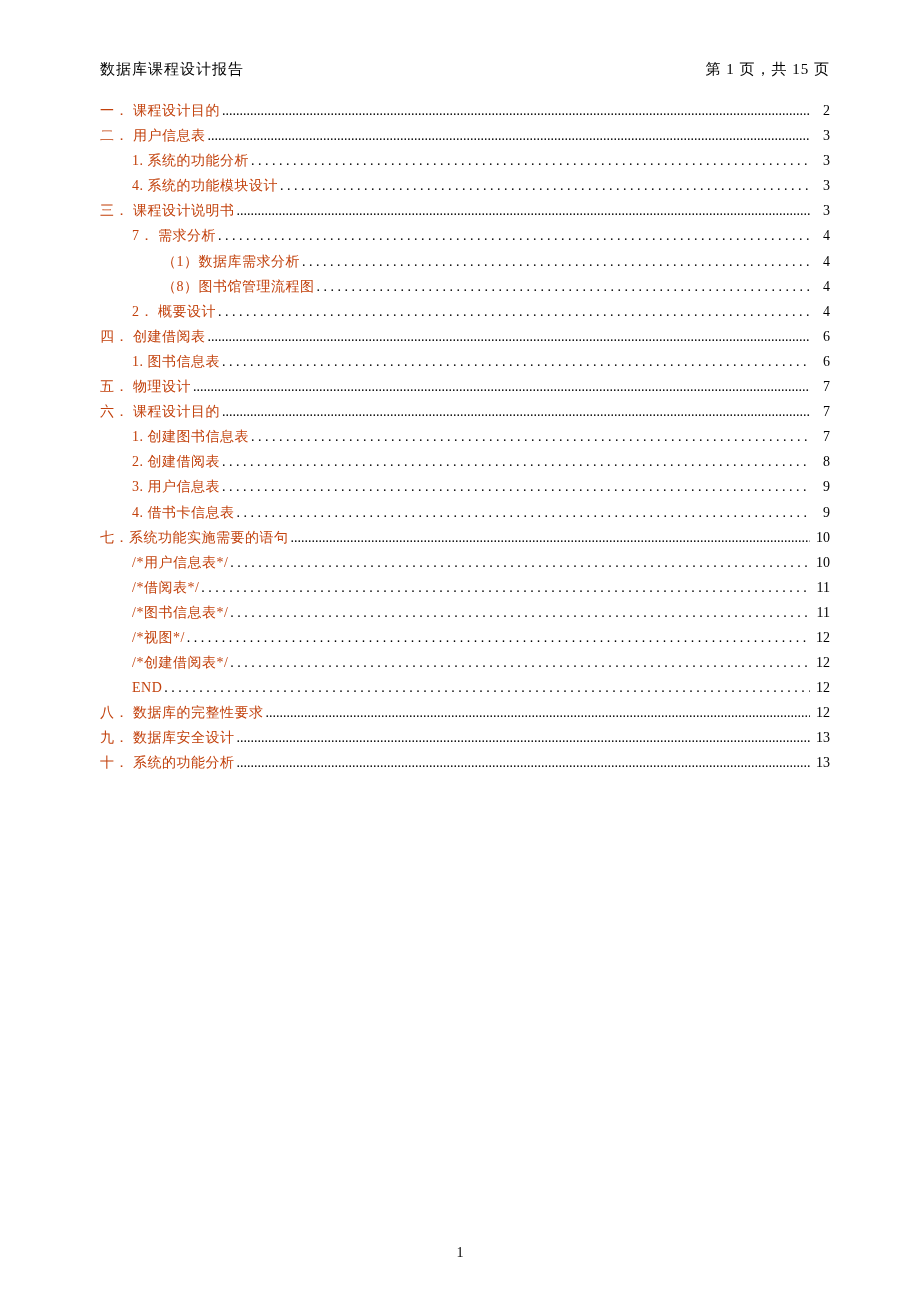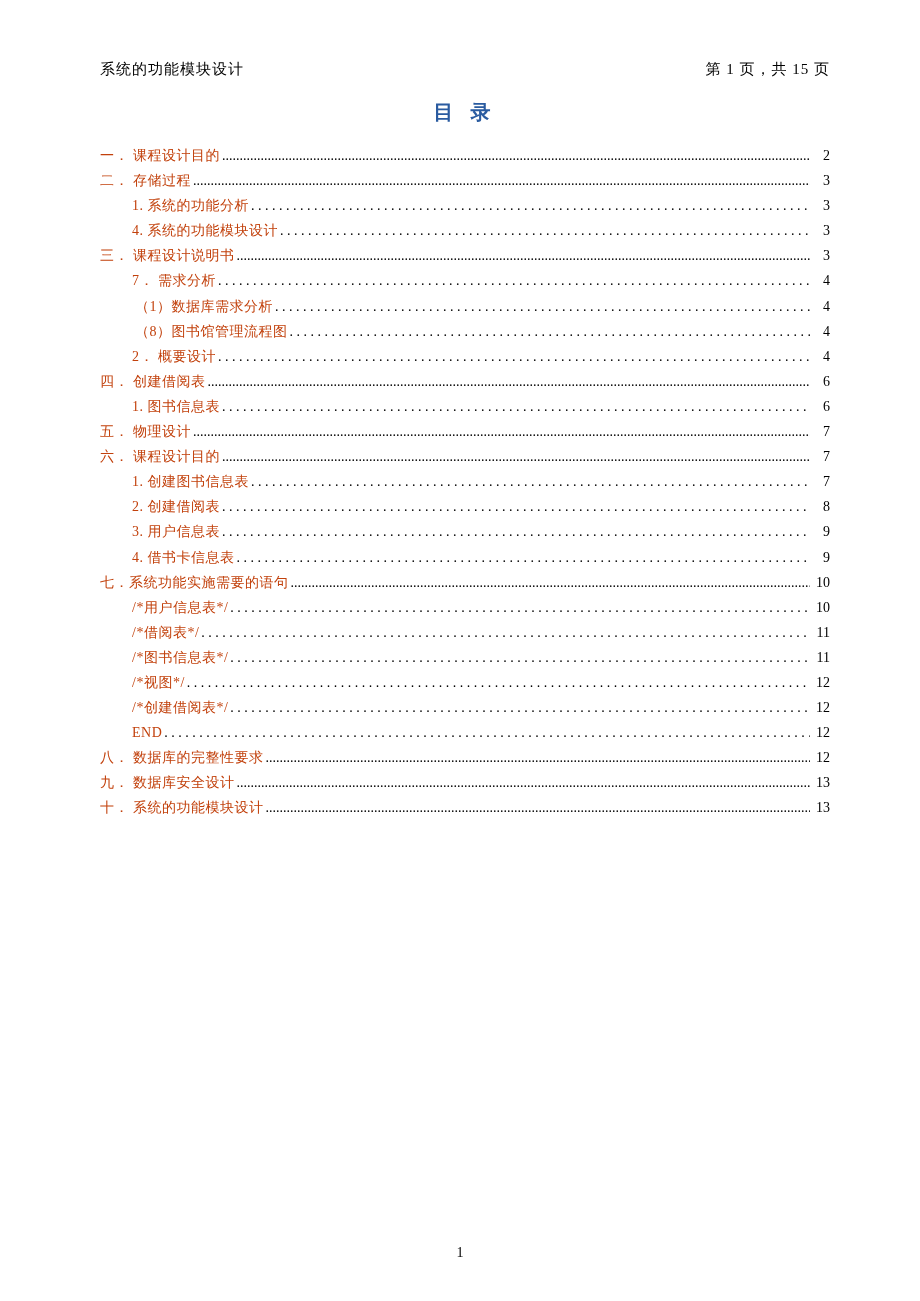--- a/index.html
+++ b/index.html
@@ -34,21 +34,21 @@
     }
     .toc-row {
       display: flex;
       align-items: baseline;
       white-space: nowrap;
       line-height: 1.65;
       margin-bottom: 2px;
     }
     .toc-row.level-0 { margin-left: 0; }
     .toc-row.level-1 { margin-left: 32px; }
-    .toc-row.level-2 { margin-left: 35px; }
+    .toc-row.level-2 { margin-left: 62px; }
     .entry-label {
       color: #c2410c;
       text-underline-offset: 2px;
       cursor: pointer;
       letter-spacing: 0.5px;
       text-align: center;
     }
     .leader {
       flex: 1 1 auto;
       overflow: hidden;
@@ -67,34 +67,33 @@
       right: 0;
       text-align: center;
       font-size: 14px;
     }
   </style>
 </head>
 <body>
 
 <div class="page">
   <div class="header">
-    <span>系统的功能模块设计</span>
+    <span>数据库课程设计报告</span>
     <span>第  1  页，共 15 页</span>
   </div>
 
-  <div class="title">目 录</div>
 
   <div class="toc" id="toc">
       <div class="toc-row level-0">
         <span class="entry-label">一． 课程设计目的</span>
         <span class="leader">........................................................................................................................................................................................................................................................................</span>
         <span class="page-num">2</span>
       </div>
       <div class="toc-row level-0">
-        <span class="entry-label">二． 存储过程</span>
+        <span class="entry-label">二． 用户信息表</span>
         <span class="leader">........................................................................................................................................................................................................................................................................</span>
         <span class="page-num">3</span>
       </div>
       <div class="toc-row level-1">
         <span class="entry-label">1. 系统的功能分析</span>
         <span class="leader">. . . . . . . . . . . . . . . . . . . . . . . . . . . . . . . . . . . . . . . . . . . . . . . . . . . . . . . . . . . . . . . . . . . . . . . . . . . . . . . . . . . . . . . . . . . . . . . . . . . . . . . . . . . . . . . . . . . . . . . . . . . . . . . . . . . . . . . . . .</span>
         <span class="page-num">3</span>
       </div>
       <div class="toc-row level-1">
         <span class="entry-label">4. 系统的功能模块设计</span>
@@ -205,20 +204,20 @@
         <span class="entry-label">八． 数据库的完整性要求</span>
         <span class="leader">........................................................................................................................................................................................................................................................................</span>
         <span class="page-num">12</span>
       </div>
       <div class="toc-row level-0">
         <span class="entry-label">九． 数据库安全设计</span>
         <span class="leader">........................................................................................................................................................................................................................................................................</span>
         <span class="page-num">13</span>
       </div>
       <div class="toc-row level-0">
-        <span class="entry-label">十． 系统的功能模块设计</span>
+        <span class="entry-label">十． 系统的功能分析</span>
         <span class="leader">........................................................................................................................................................................................................................................................................</span>
         <span class="page-num">13</span>
       </div>
     </div>
 </div>
 
 <div class="footer-num">1</div>
 
 </body></html>

